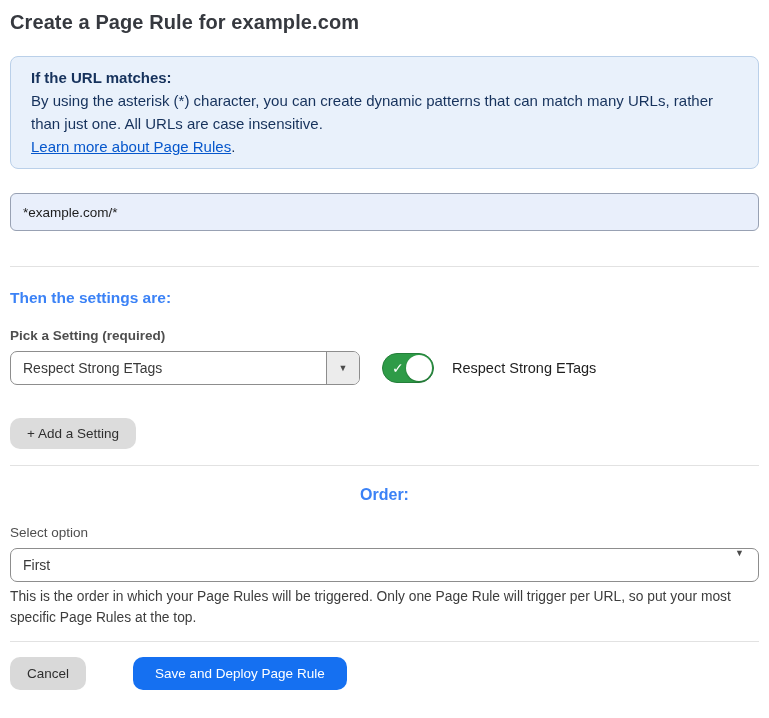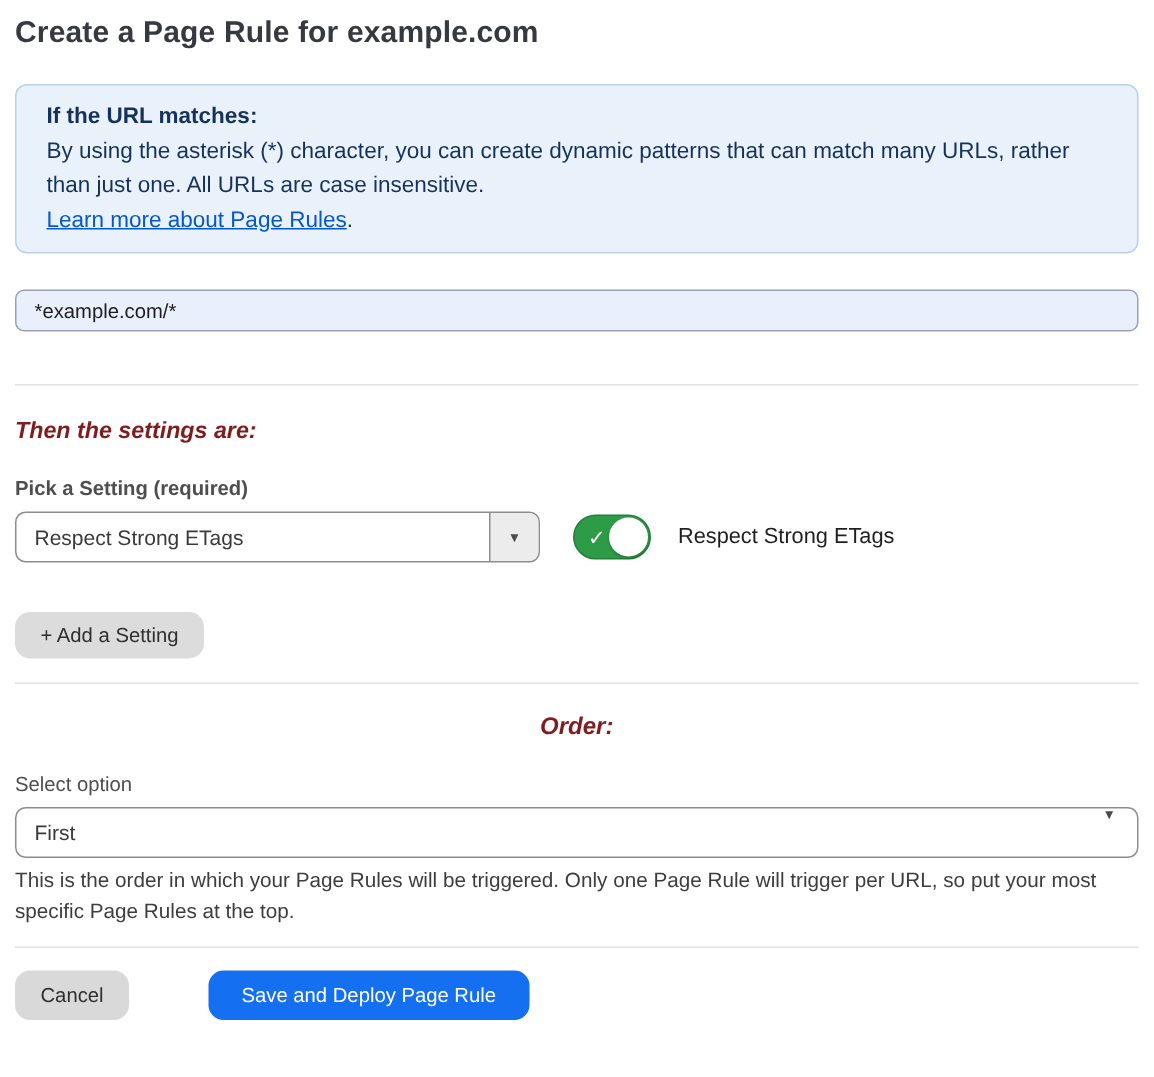--- a/index.html
+++ b/index.html
@@ -35,44 +35,43 @@
   }
   .field-label {
     font-size: 13.5px;
     color: #4e4e4e;
     line-height: 16px;
   }
   .url-section { margin-top: 15px; }
   .url-input {
     margin-top: 9px;
     width: 100%;
-    height: 28px;
+    height: 38px;
     background: #e9effb;
     border: 1px solid #98a1b3;
     border-radius: 6px;
     padding: 0 12px;
     font-size: 13.5px;
     color: #1d1d1d;
     font-family: "Liberation Sans", "DejaVu Sans", sans-serif;
     outline: none;
   }
   .divider {
     border: none;
     border-top: 1px solid #e2e2e2;
     height: 0;
   }
   .divider-1 { margin-top: 35px; }
   .divider-2 { margin-top: 16px; }
   .divider-3 { margin-top: 13px; }
   .section-heading {
     font-size: 15.5px;
     font-weight: 700;
-    color: #7f1d1d;
+    color: #3b82f6;
     line-height: 18px;
-    font-style: italic;
   }
   .settings-heading { margin-top: 22px; }
   .picker-label { margin-top: 21px; font-weight: bold; }
   .setting-row {
     margin-top: 7px;
     display: flex;
     align-items: center;
   }
   .select-box {
     height: 34px;
@@ -168,21 +167,21 @@
   .help-text {
     margin-top: 4px;
     font-size: 13.8px;
     color: #3d3d3d;
     line-height: 21px;
     max-width: 740px;
   }
   .footer {
     margin-top: 15px;
     display: flex;
-    gap: 18px;
+    gap: 12px;
     align-items: flex-end;
   }
 </style>
 </head>
 <body>
 
 
 
 <h1 class="page-title">Create a Page Rule for example.com</h1>
 

